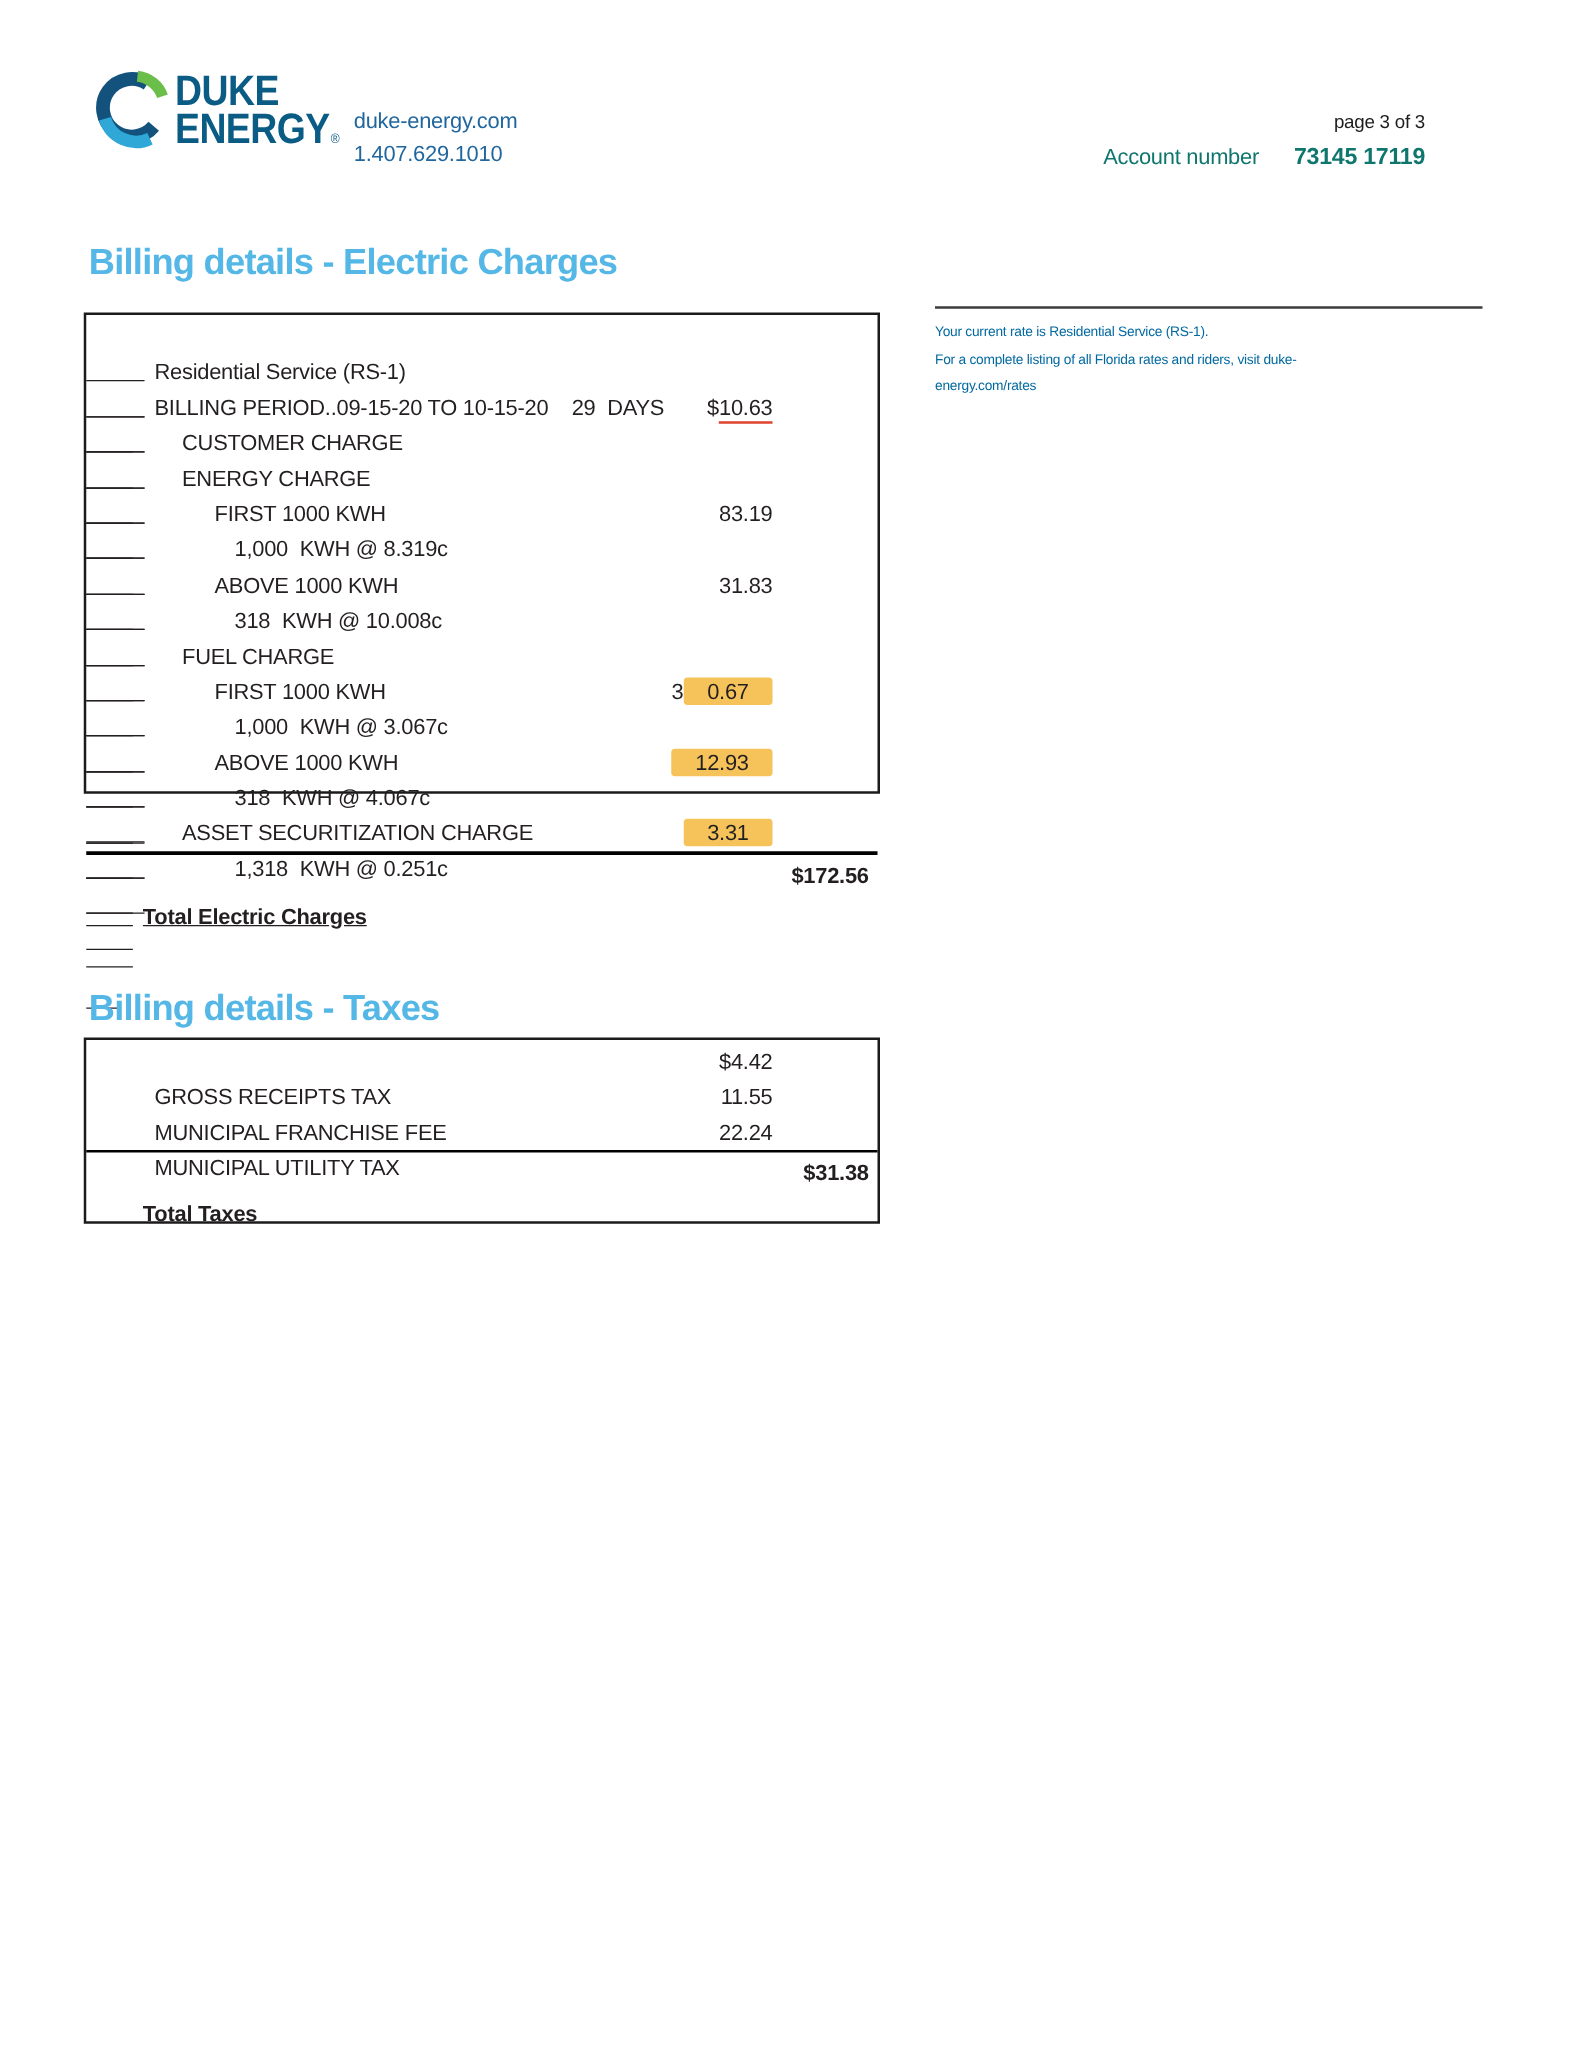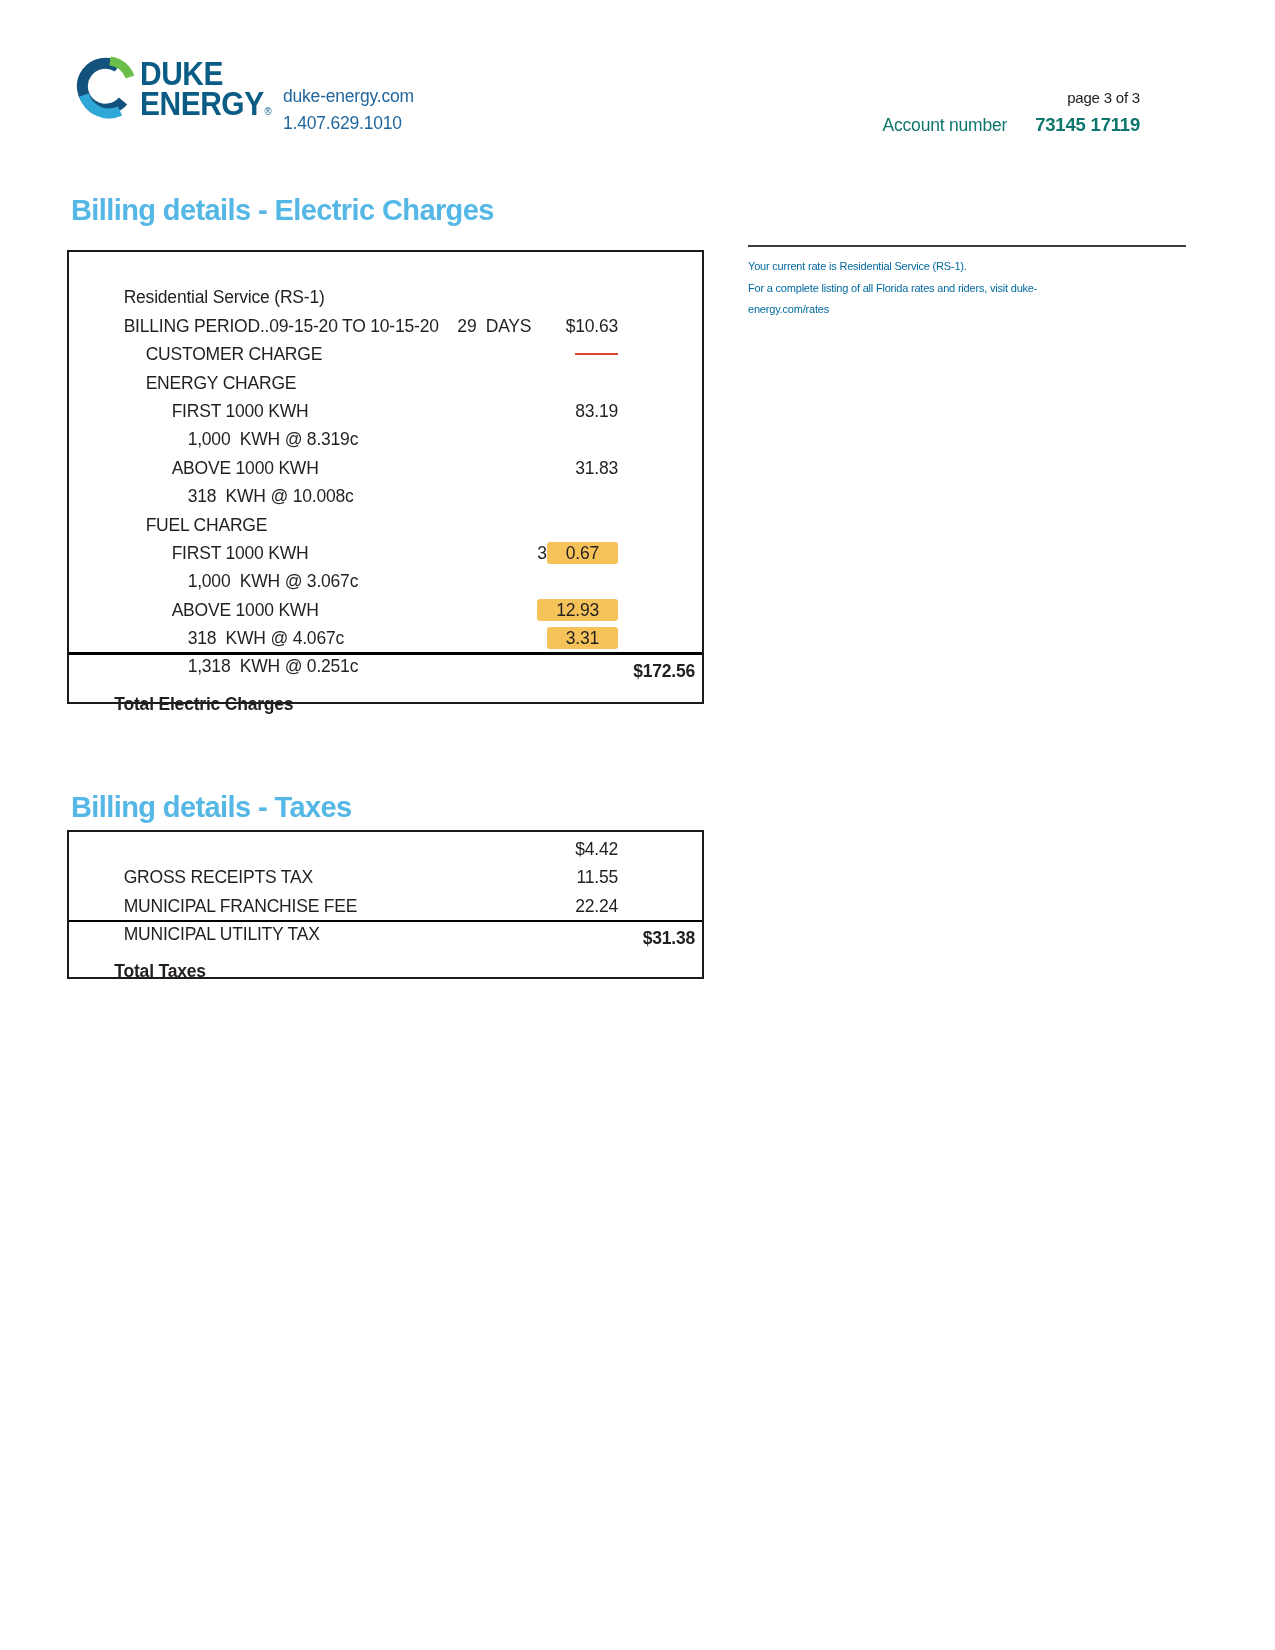--- a/index.html
+++ b/index.html
@@ -24,32 +24,32 @@
   .account-line b { font-size:18.5px; margin-left:28px; letter-spacing:-0.2px; }
   
   .sec-heading {
     position:absolute; left:71px; font-size:29px; font-weight:bold;
     color:#54b7e6; letter-spacing:-0.6px; white-space:pre;
   }
   .h-electric { top:194px; }
   .h-taxes { top:791px; }
   
   .box { position:absolute; left:67px; width:637px; border:2px solid #1b1b1b; background:#fff; display:flex; flex-direction:column; }
-  .box-electric { top:250px; height:454px; }
+  .box-electric { top:250px; height:385px;text-decoration:underline; }
   .box-taxes { top:830px; height:149px; }
   .rows { padding-top:3px; }
   .bill-row { position:relative; height:28.4px; line-height:28.4px; font-size:17.5px; white-space:pre; }
   .row-label { display:inline-block; }
   .ind0 .row-label { padding-left:8px; }
   .ind1 .row-label { padding-left:30px; }
   .ind2 .row-label { padding-left:56px; }
   .ind3 .row-label { padding-left:72px; }
   .row-value { position:absolute; right:84px; top:0; }
   .seg { display:inline; }
-  .seg.underline { border-bottom:2.5px solid #e0432e; padding-bottom:17px; }
+  .seg.underline { border-bottom:2.5px solid #e0432e; padding-bottom:1px; }
   .seg.highlight { background:#f5c35a; border-radius:3px; padding:1px 19px; }
   .total-block { border-top:3px solid #000; }
   .box-taxes .total-block { border-top:2px solid #000; }
   .total-row { position:relative; height:33px; line-height:33px; font-size:17.5px; font-weight:bold; white-space:pre; }
   .total-row .t-label { padding-left:8px; }
   .total-row .t-value { position:absolute; right:7px; top:0; }
   
   .rate-note { position:absolute; left:748px; top:245px; width:440px; font-size:11px; line-height:21.5px; color:#0369a1; }
   .rate-rule { border-top:2px solid #3c3c3c; width:438px; margin-bottom:9px; }
   .rate-note p + p { }
@@ -142,20 +142,24 @@
         <div class="bill-row ind2">
           <span class="row-label">ABOVE 1000 KWH</span>
           <span class="row-value"></span>
         </div>
 
         <div class="bill-row ind3">
           <span class="row-label">318  KWH @ 4.067c</span>
           <span class="row-value"><span class="seg highlight">12.93</span></span>
         </div>
 
+        <div class="bill-row ind1">
+          <span class="row-label">ASSET SECURITIZATION CHARGE</span>
+          <span class="row-value"></span>
+        </div>
 
         <div class="bill-row ind3">
           <span class="row-label">1,318  KWH @ 0.251c</span>
           <span class="row-value"><span class="seg highlight">3.31</span></span>
         </div>
       </div>
     <div class="total-block">
       <div class="total-row">
         <span class="t-label">Total Electric Charges</span>
         <span class="t-value">$172.56</span>

